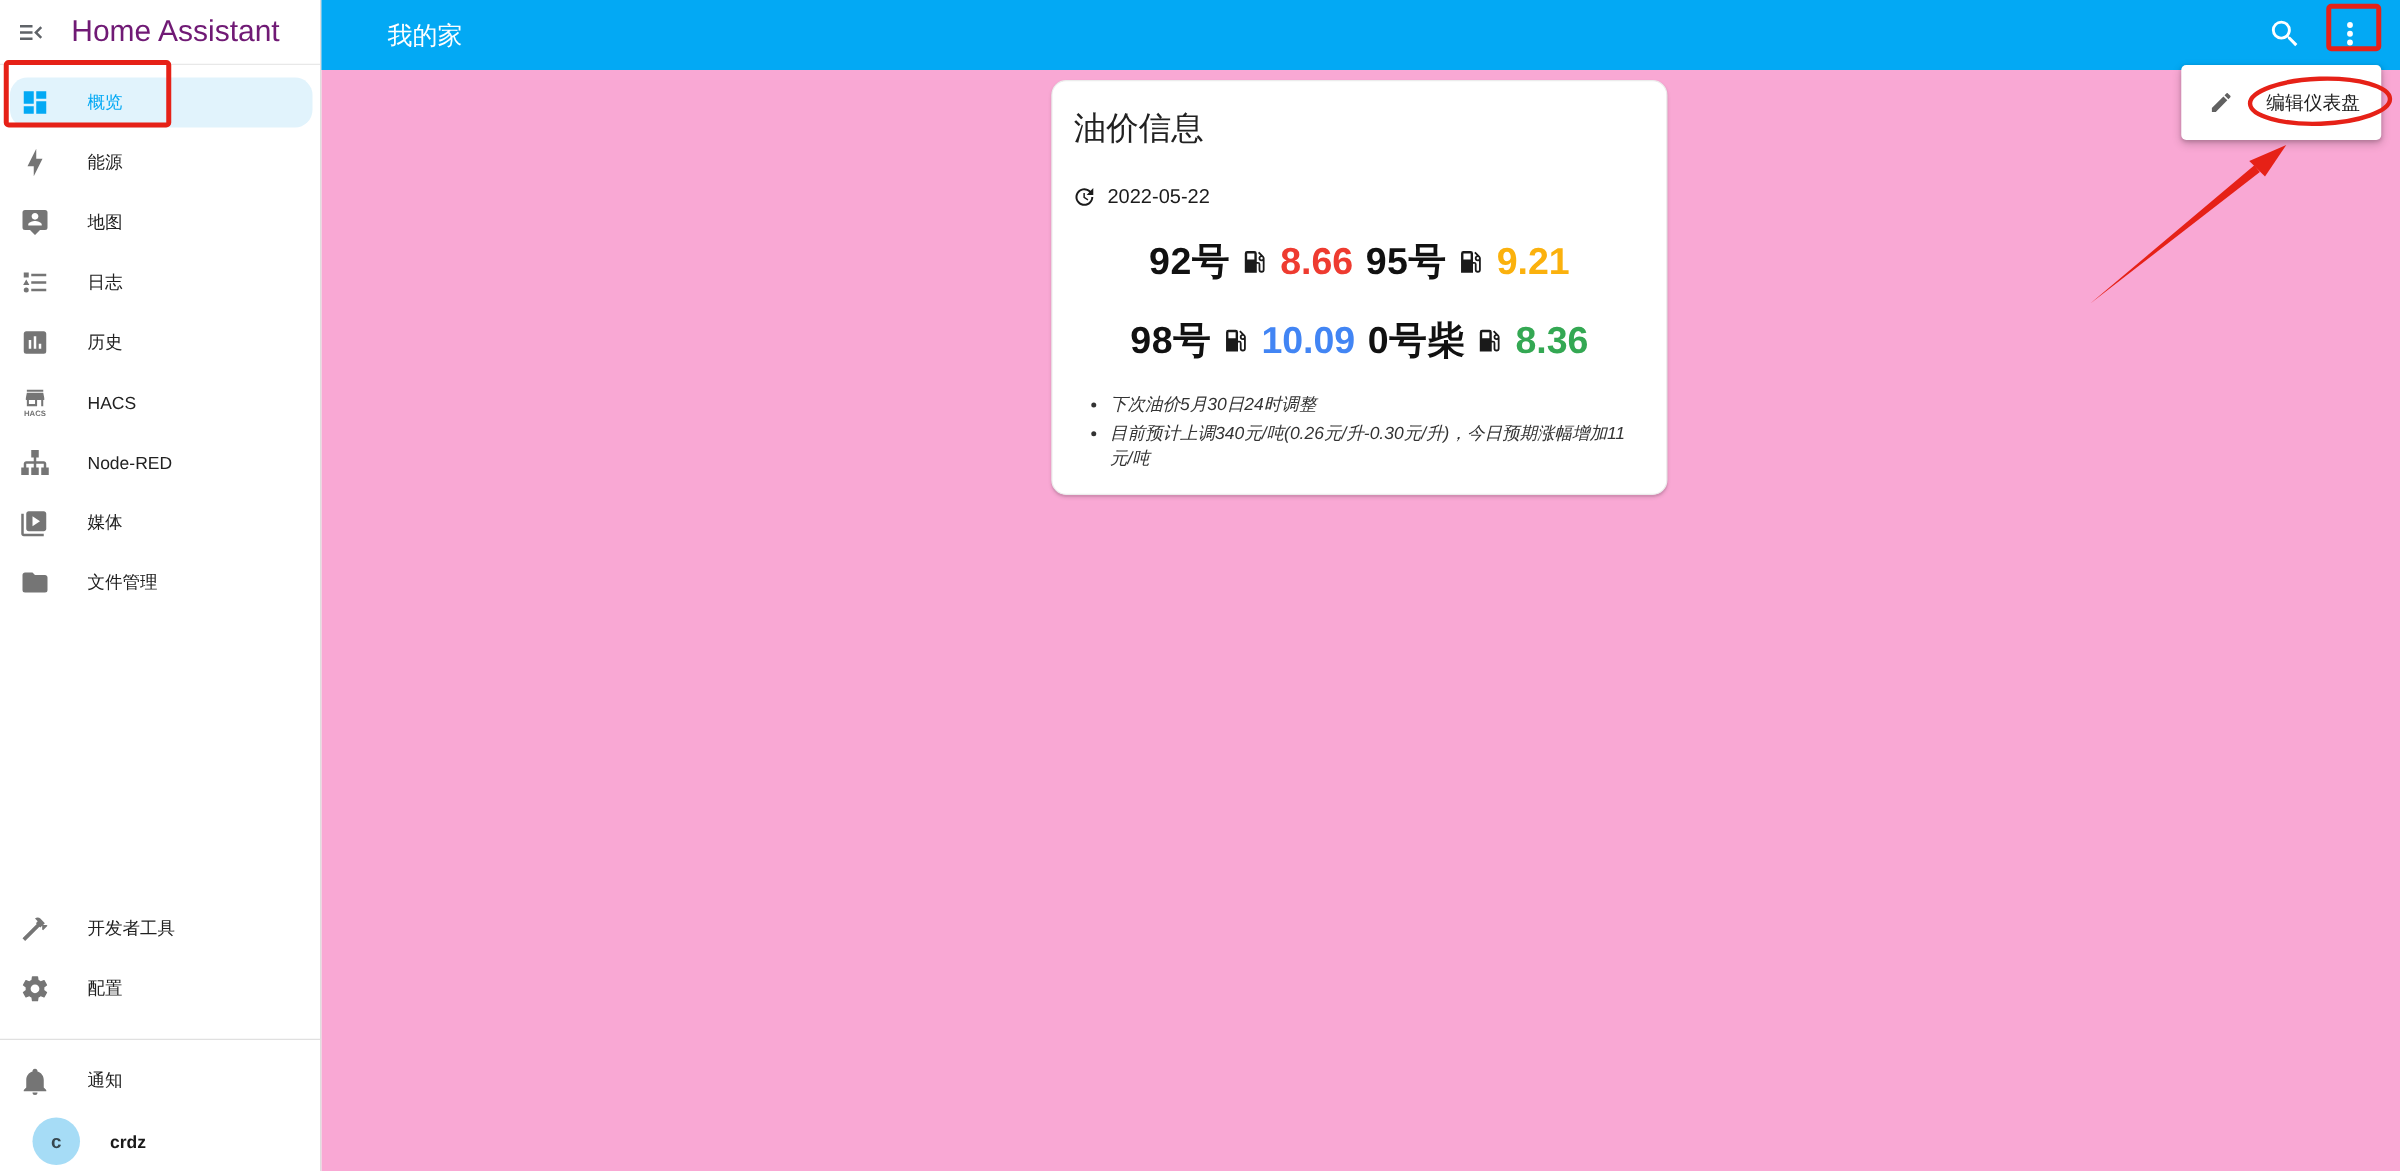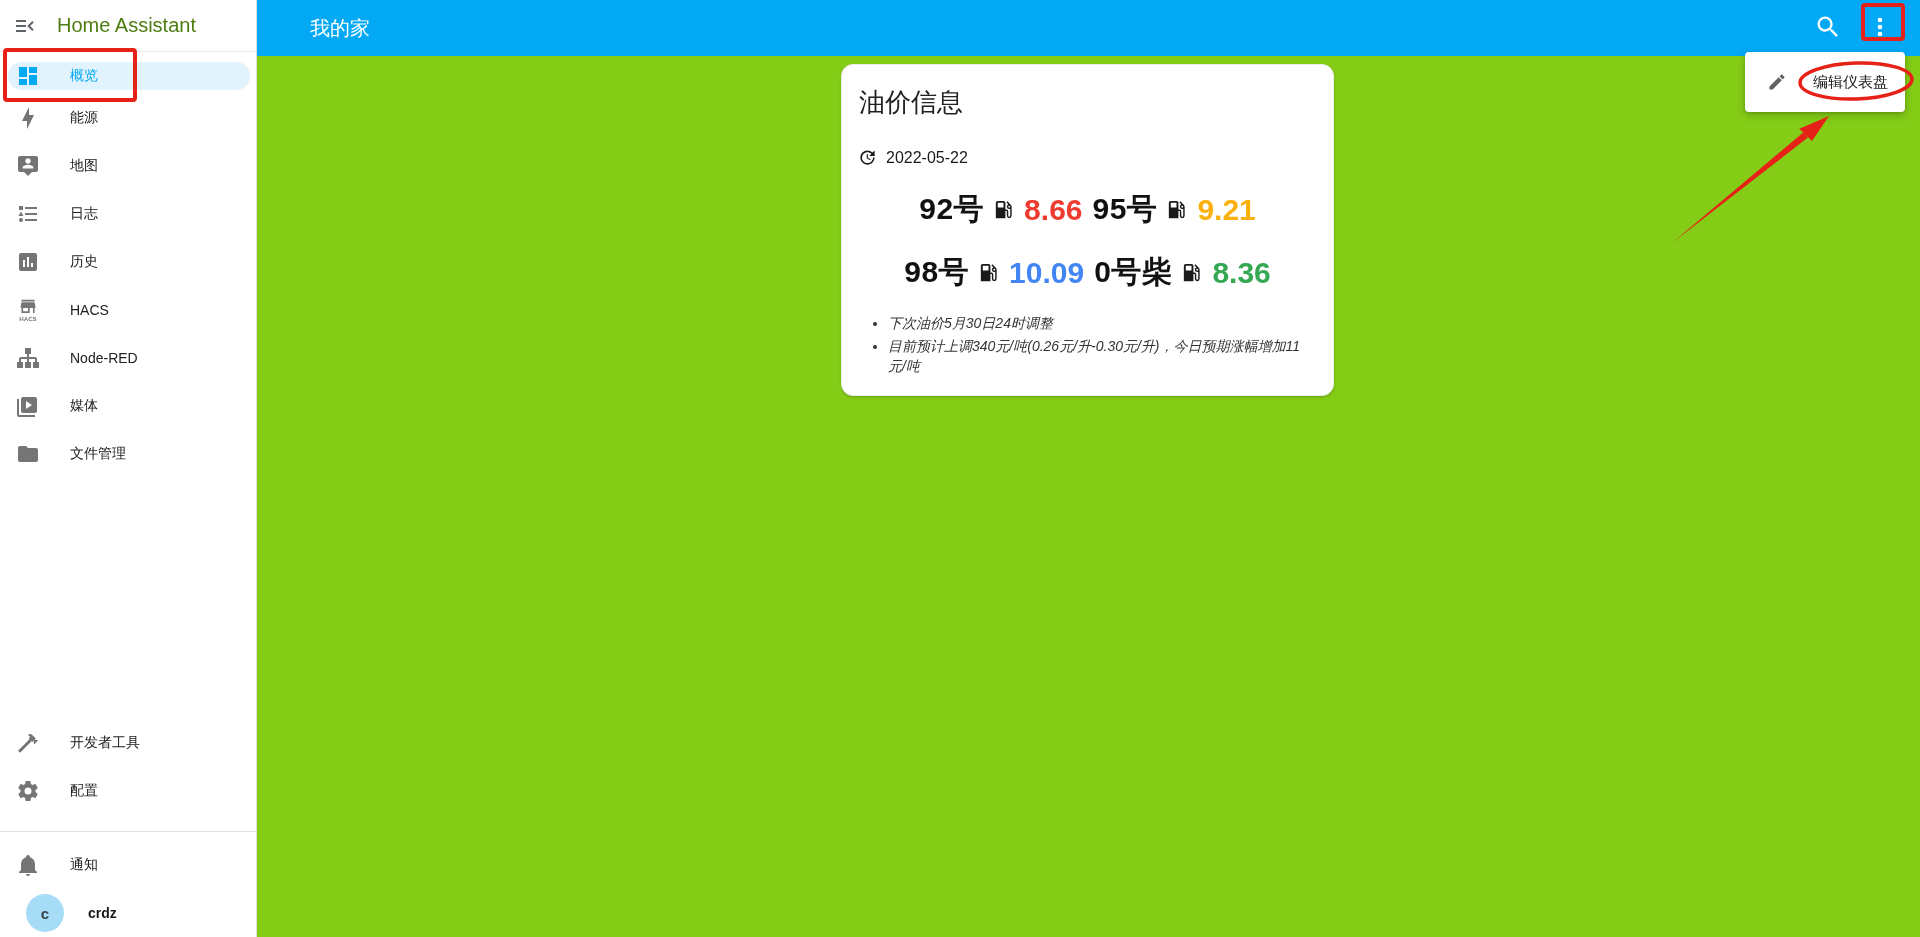--- a/index.html
+++ b/index.html
@@ -15,30 +15,30 @@
   .sidebar {
     position:absolute; left:0; top:0; width:257px; height:937px;
     background:#fff; border-right:1px solid #dedede;
     display:flex; flex-direction:column; z-index:10;
   }
   .sidebar-header {
     height:52px; flex:0 0 52px; display:flex; align-items:center;
     border-bottom:1px solid #e8e8e8; padding-left:13px;
   }
   .menu-toggle { width:24px; height:24px; color:#5f6368; cursor:pointer; }
-  .app-title { margin-left:20px; font-size:20px; color:#4d7c0f; }
+  .app-title { margin-left:20px; font-size:24px; color:#701a75; }
   .nav { padding-top:6px; }
   .nav-item {
     height:48px; display:flex; align-items:center; padding-left:16px;
     color:#212121; font-size:14px; cursor:pointer;
   }
   .nav-item .icon { width:24px; height:24px; flex:0 0 24px; color:#757575; margin-right:30px; }
   .nav-item .label { white-space:nowrap; }
   .nav-item.selected {
-    height:28px; margin:4px 6px 4px 8px; padding-left:8px;
+    height:40px; margin:4px 6px 4px 8px; padding-left:8px;
     border-radius:14px;
   }
   .nav-item.selected .icon { color:inherit; }
   .spacer { flex:1 1 auto; }
   .divider { height:1px; background:#e0e0e0; flex:0 0 1px; margin:16px 0 9px 0; }
   .avatar {
     width:38px; height:38px; border-radius:50%; margin-left:10px; margin-right:24px;
     display:flex; align-items:center; justify-content:center;
     font-size:15px; color:#37474f; flex:0 0 38px;
   }
@@ -229,21 +229,21 @@
         <path fill="currentColor" d="M9.5,3A6.5,6.5 0 0,1 16,9.5C16,11.11 15.41,12.59 14.44,13.73L14.71,14H15.5L20.5,19L19,20.5L14,15.5V14.71L13.73,14.44C12.59,15.41 11.11,16 9.5,16A6.5,6.5 0 0,1 3,9.5A6.5,6.5 0 0,1 9.5,3M9.5,5C7,5 5,7 5,9.5C5,12 7,14 9.5,14C12,14 14,12 14,9.5C14,7 12,5 9.5,5Z"></path>
       </svg>
     </span>
   <span class="topbar-icon dots-btn icon">
       <svg viewBox="0 0 24 24">
         <path fill="currentColor" d="M12,16A2,2 0 0,1 14,18A2,2 0 0,1 12,20A2,2 0 0,1 10,18A2,2 0 0,1 12,16M12,10A2,2 0 0,1 14,12A2,2 0 0,1 12,14A2,2 0 0,1 10,12A2,2 0 0,1 12,10M12,4A2,2 0 0,1 14,6A2,2 0 0,1 12,8A2,2 0 0,1 10,6A2,2 0 0,1 12,4Z"></path>
       </svg>
     </span>
 </header>
 
-<main class="main" style="background-color: #84cc16;">
+<main class="main" style="background-color: #f9a8d4;">
   <section class="card">
     <div class="card-title">油价信息</div>
     <div class="date-row">
       <span class="icon">
           <svg viewBox="0 0 24 24">
             <path fill="currentColor" d="M21,10.12H14.22L16.96,7.3C14.23,4.6 9.81,4.5 7.08,7.2C4.35,9.91 4.35,14.28 7.08,17C9.81,19.7 14.23,19.7 16.96,17C18.32,15.65 19,14.08 19,12.1H21C21,14.08 20.12,16.65 18.36,18.39C14.85,21.87 9.15,21.87 5.64,18.39C2.14,14.92 2.11,9.28 5.62,5.81C9.13,2.34 14.76,2.34 18.27,5.81L21,3V10.12M12.5,8V12.25L16,14.33L15.28,15.54L11,13V8H12.5Z"></path>
           </svg>
         </span>
       <span class="date-text">2022-05-22</span>
     </div>

